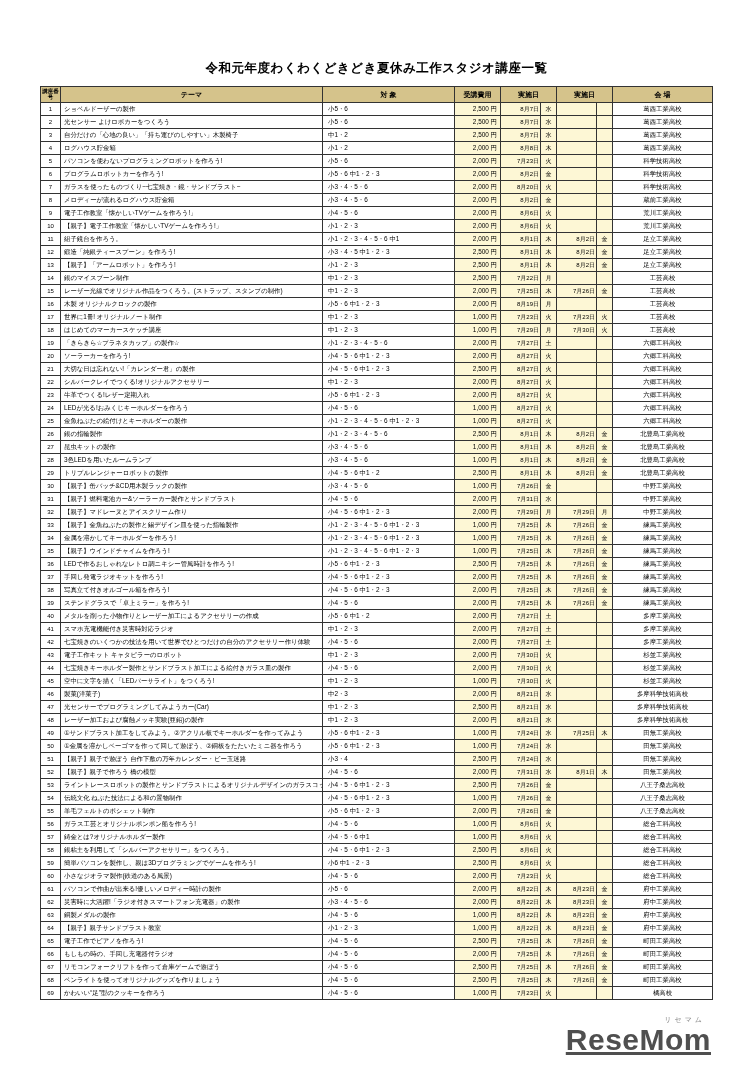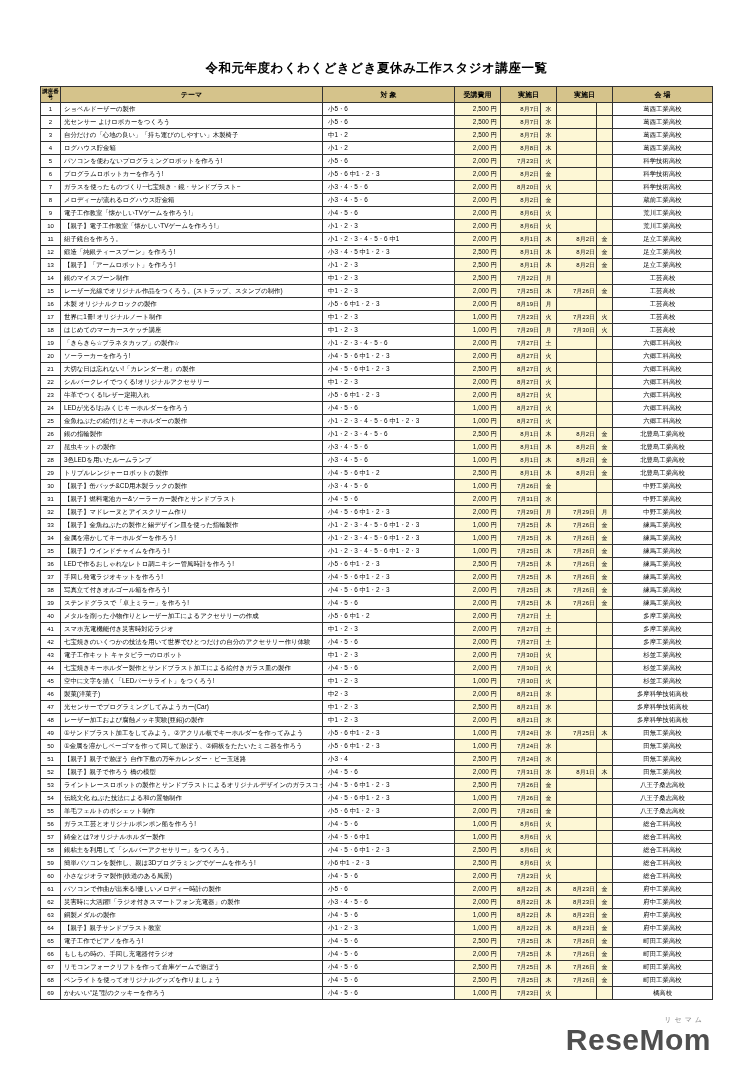--- a/index.html
+++ b/index.html
@@ -68,20 +68,21 @@
     letter-spacing:3px;
     margin-right:6px;
     margin-bottom:1px;
   }
   .logo .wordmark {
     display:block;
     font-size:30px;
     font-weight:bold;
     line-height:0.9;
     letter-spacing:0.5px;
+    text-decoration:underline;
   }
 </style>
 </head>
 <body>
 
 <div class="page">
 
   <div class="title">令和元年度わくわくどきどき夏休み工作スタジオ講座一覧</div>
 
   <table class="course-table">

